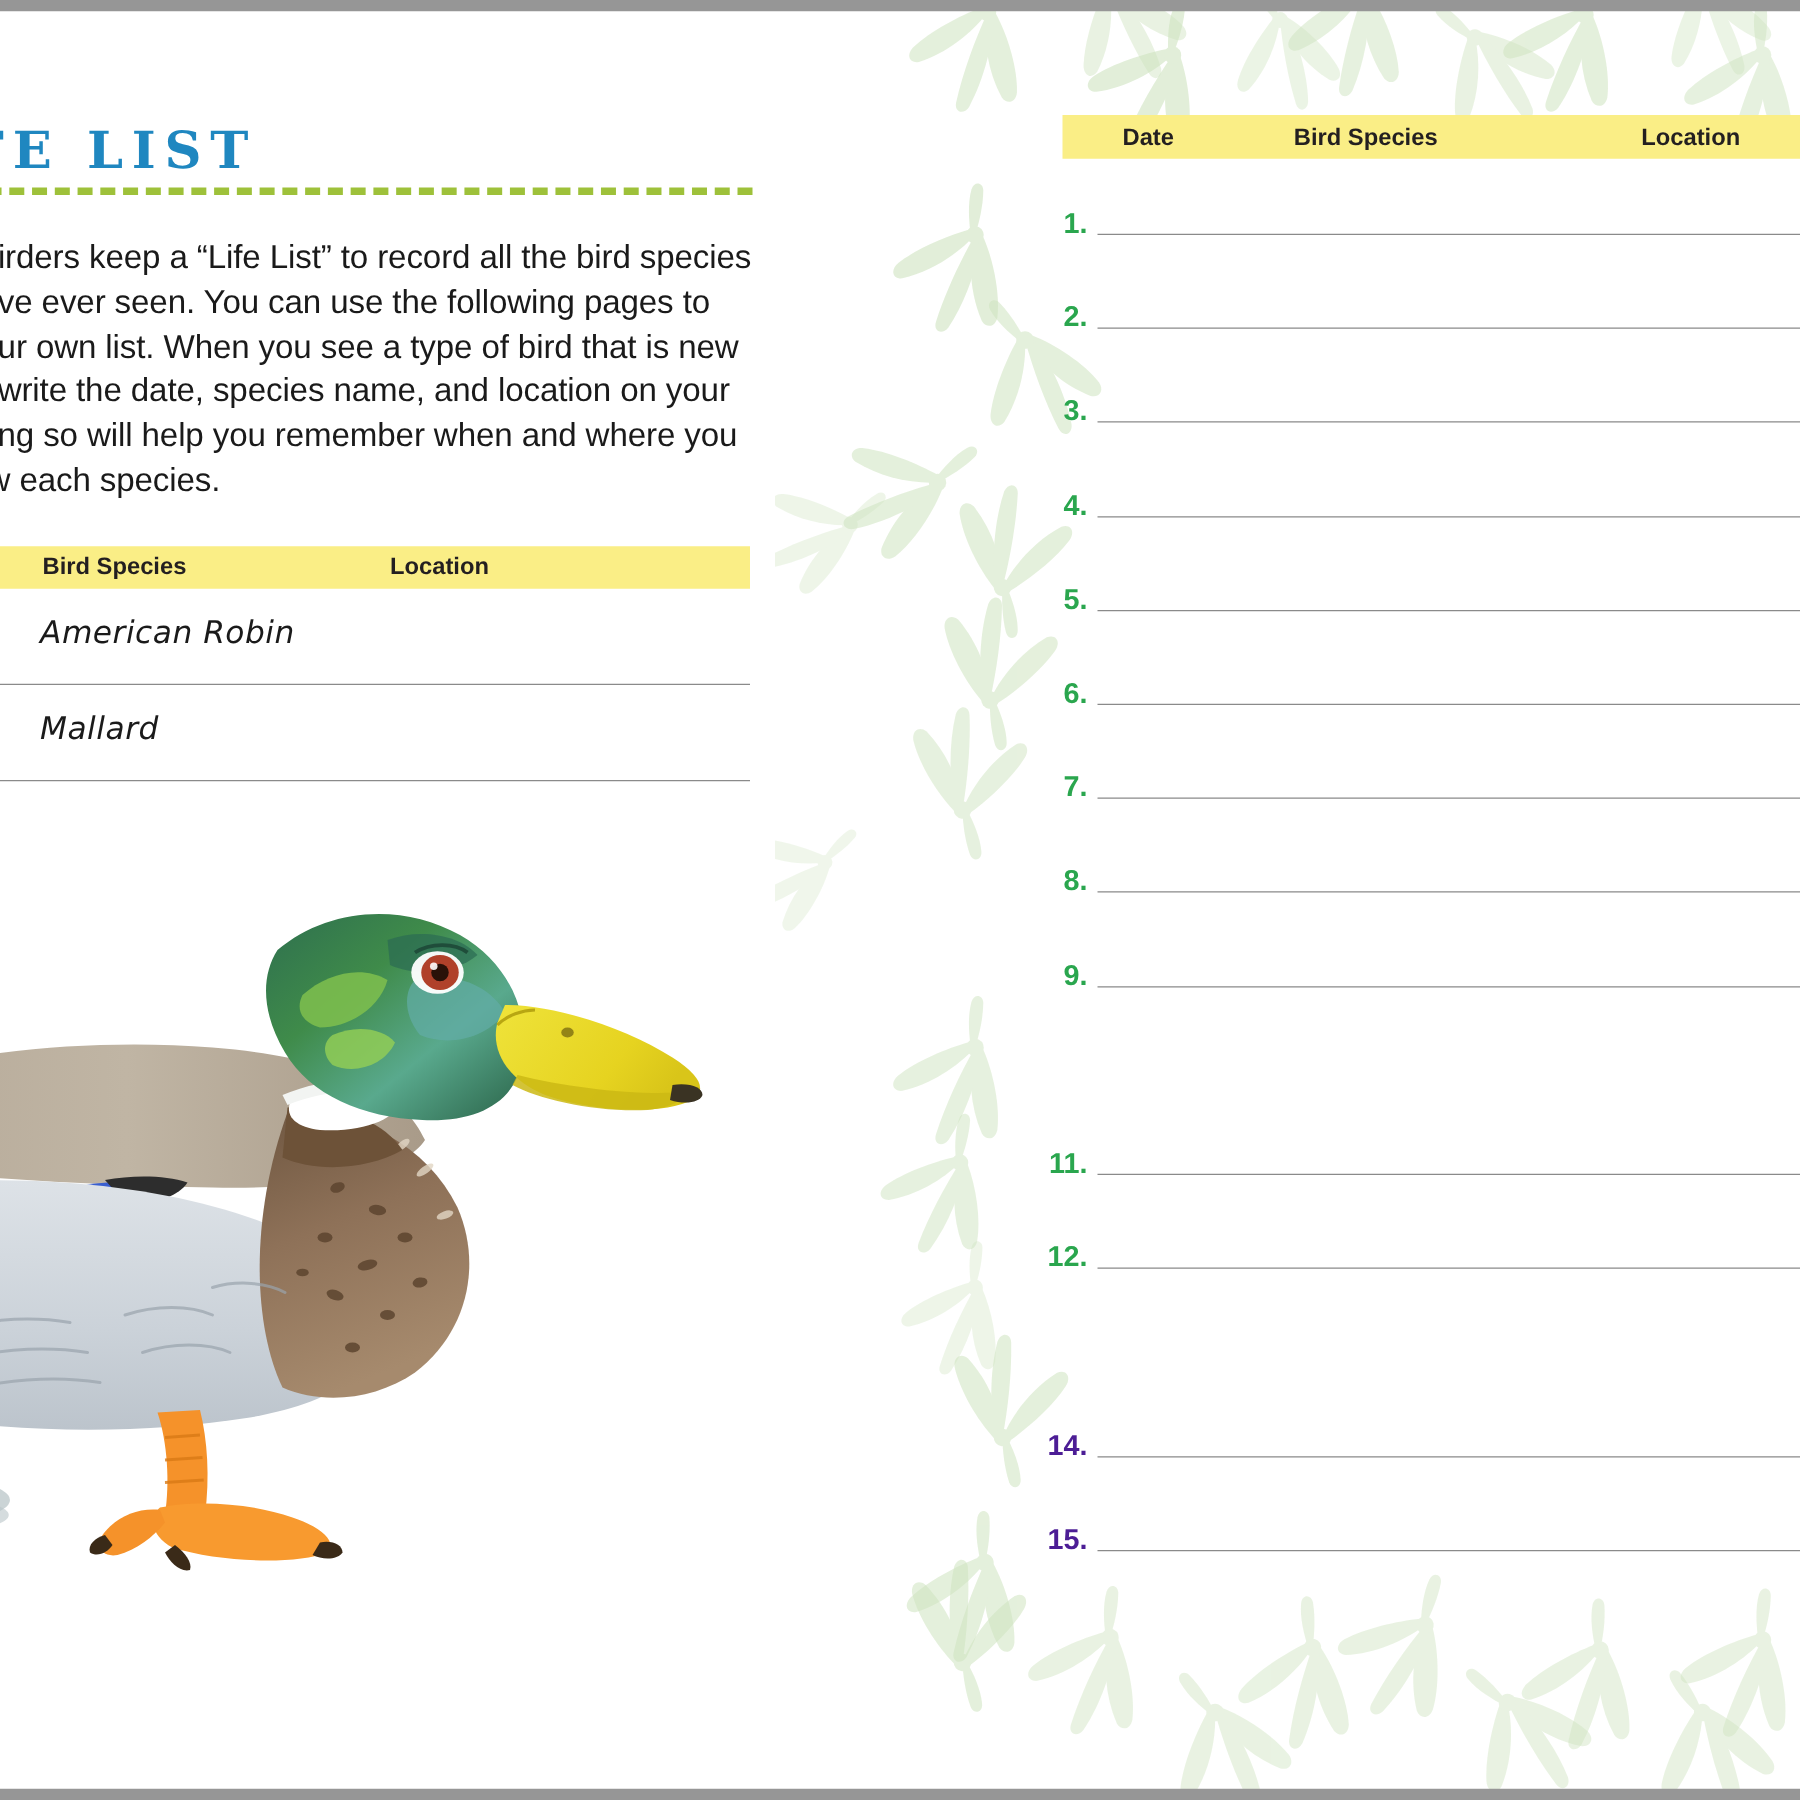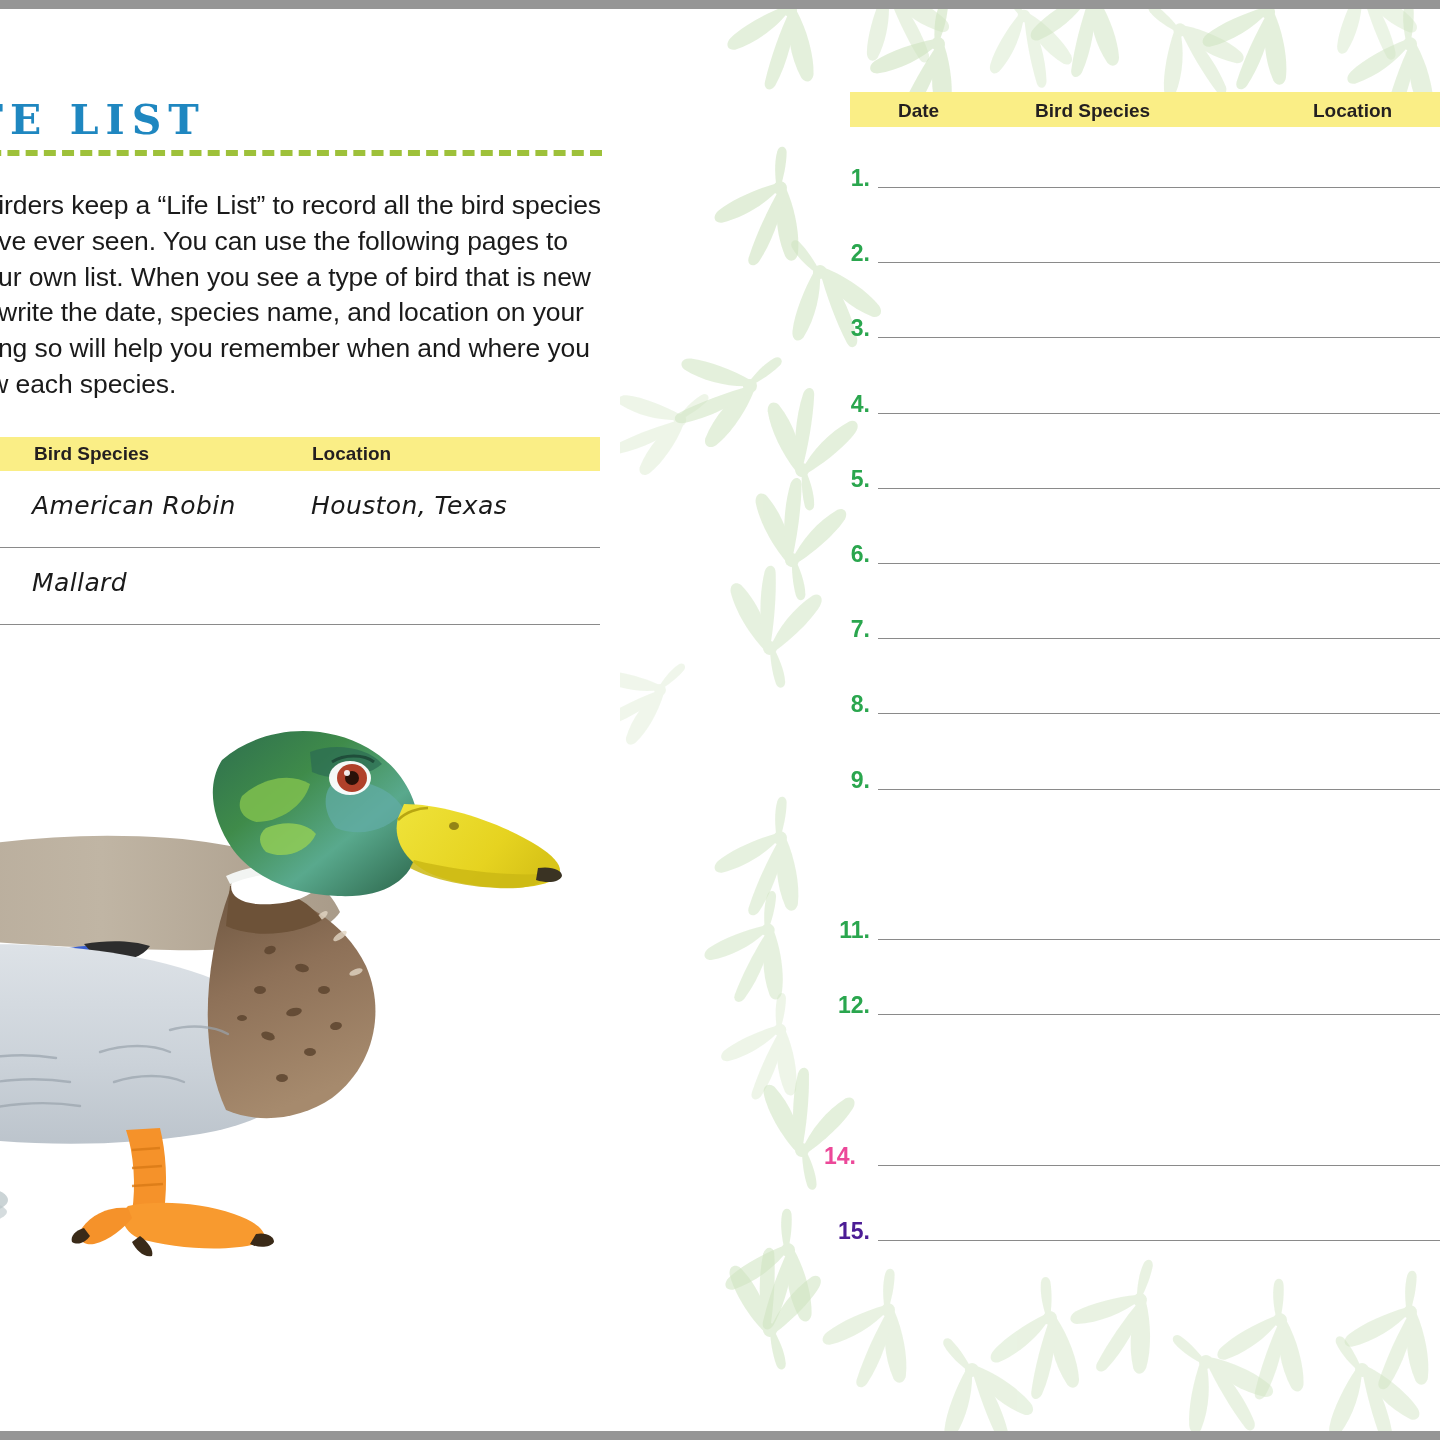--- a/index.html
+++ b/index.html
@@ -386,21 +386,21 @@
         </div>
         <div class="line-row" style="top: 917px;">
           <div class="line-num" style="color: rgb(42, 166, 78);">11.</div>
           <div class="line-rule" style="border-top-color: rgb(138, 138, 138);"></div>
         </div>
         <div class="line-row" style="top: 992.2px;">
           <div class="line-num" style="color: rgb(42, 166, 78);">12.</div>
           <div class="line-rule" style="border-top-color: rgb(138, 138, 138);"></div>
         </div>
         <div class="line-row" style="top: 1142.6px;">
-          <div class="line-num" style="color: #ec4899; text-align: center;">14.</div>
+          <div class="line-num" style="color: #4c1d95;">14.</div>
           <div class="line-rule" style="border-top-color: rgb(138, 138, 138);"></div>
         </div>
         <div class="line-row" style="top: 1217.8px;">
           <div class="line-num" style="color: #4c1d95;">15.</div>
           <div class="line-rule" style="border-top-color: rgb(138, 138, 138);"></div>
         </div>
       </div>
   </div>
 
   <div class="page-left">
@@ -410,21 +410,20 @@
 
     <div class="intro">Many birders keep a “Life List” to record all the bird species they have ever seen. You can use the following pages to start your own list. When you see a type of bird that is new to you, write the date, species name, and location on your list. Doing so will help you remember when and where you first saw each species.</div>
 
     <div class="ex-table">
       <div class="ex-head">
         <div class="c1">Bird Species</div>
         <div class="c2">Location</div>
       </div>
       <div class="ex-row">
         <div class="h1">American Robin</div>
-        <div class="h2">Houston, Texas</div>
       </div>
       <div class="ex-row">
         <div class="h1">Mallard</div>
       </div>
     </div>
 
     <div class="mallard">
       <svg viewBox="0 0 760 570" xmlns="http://www.w3.org/2000/svg">
         <defs>
           <linearGradient id="gHead" x1="0" y1="0" x2="1" y2="1">

